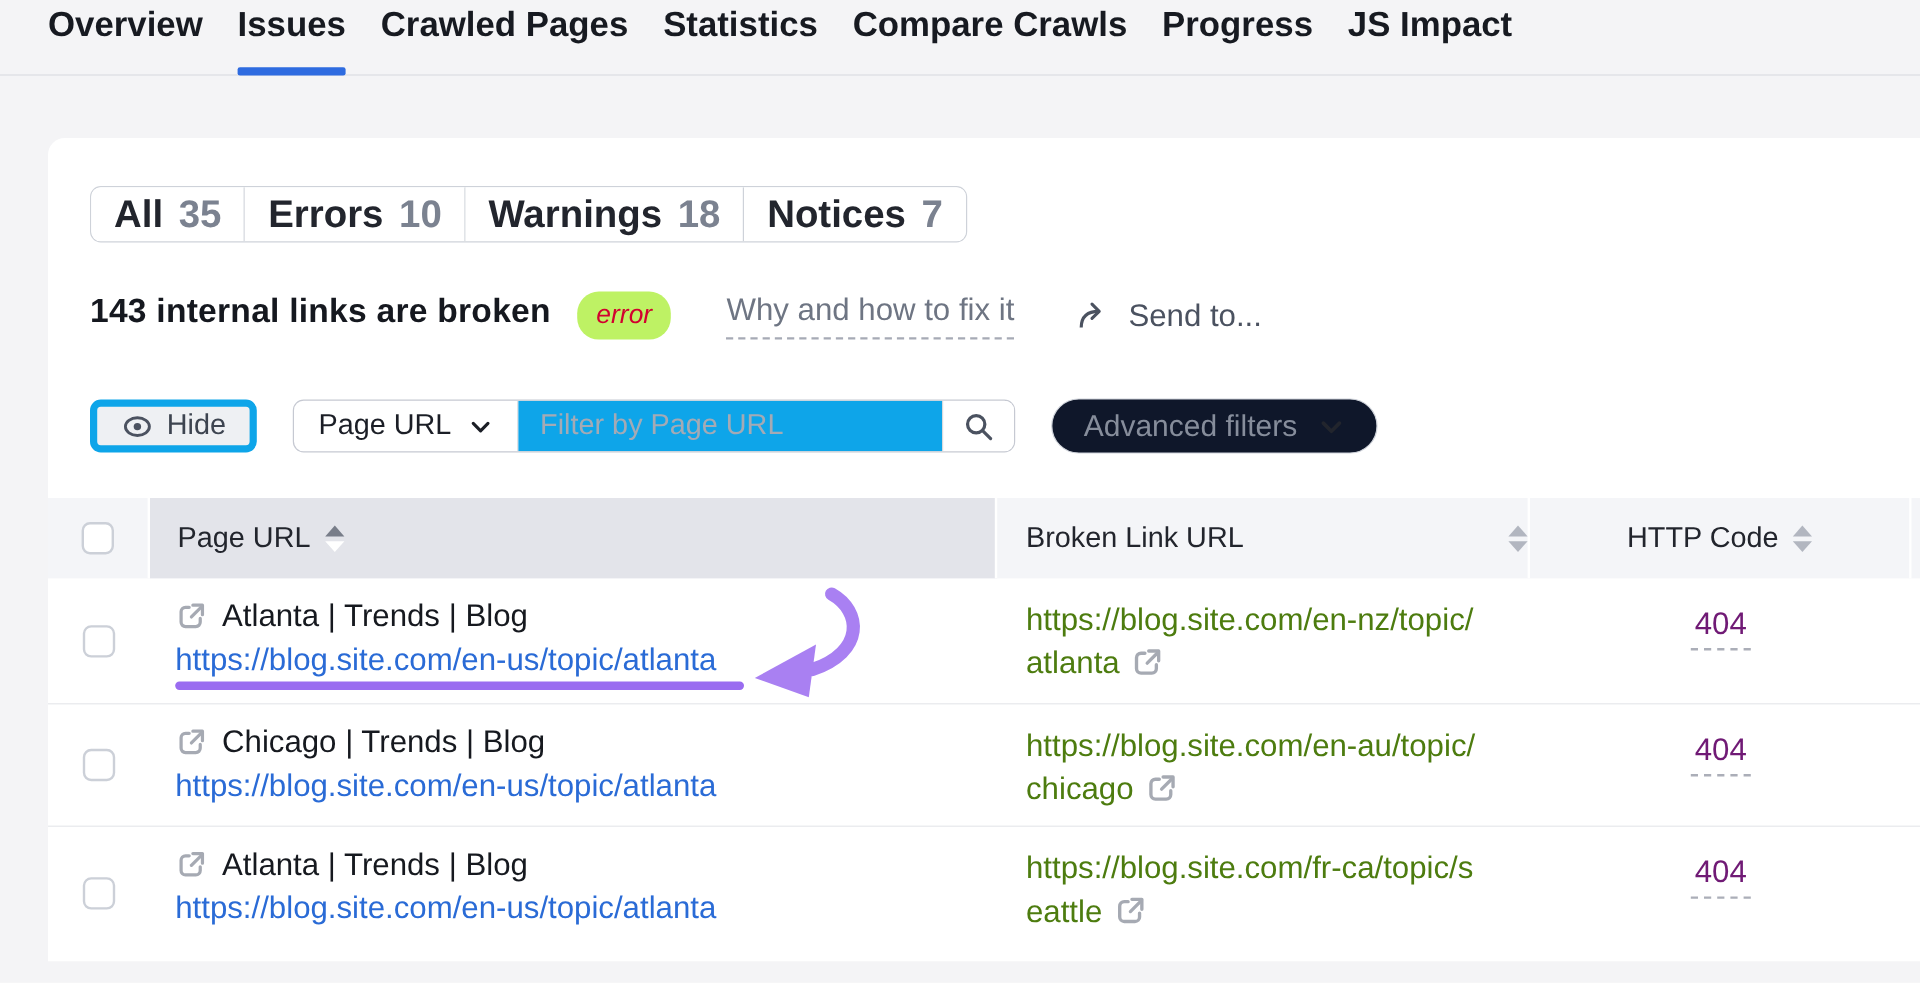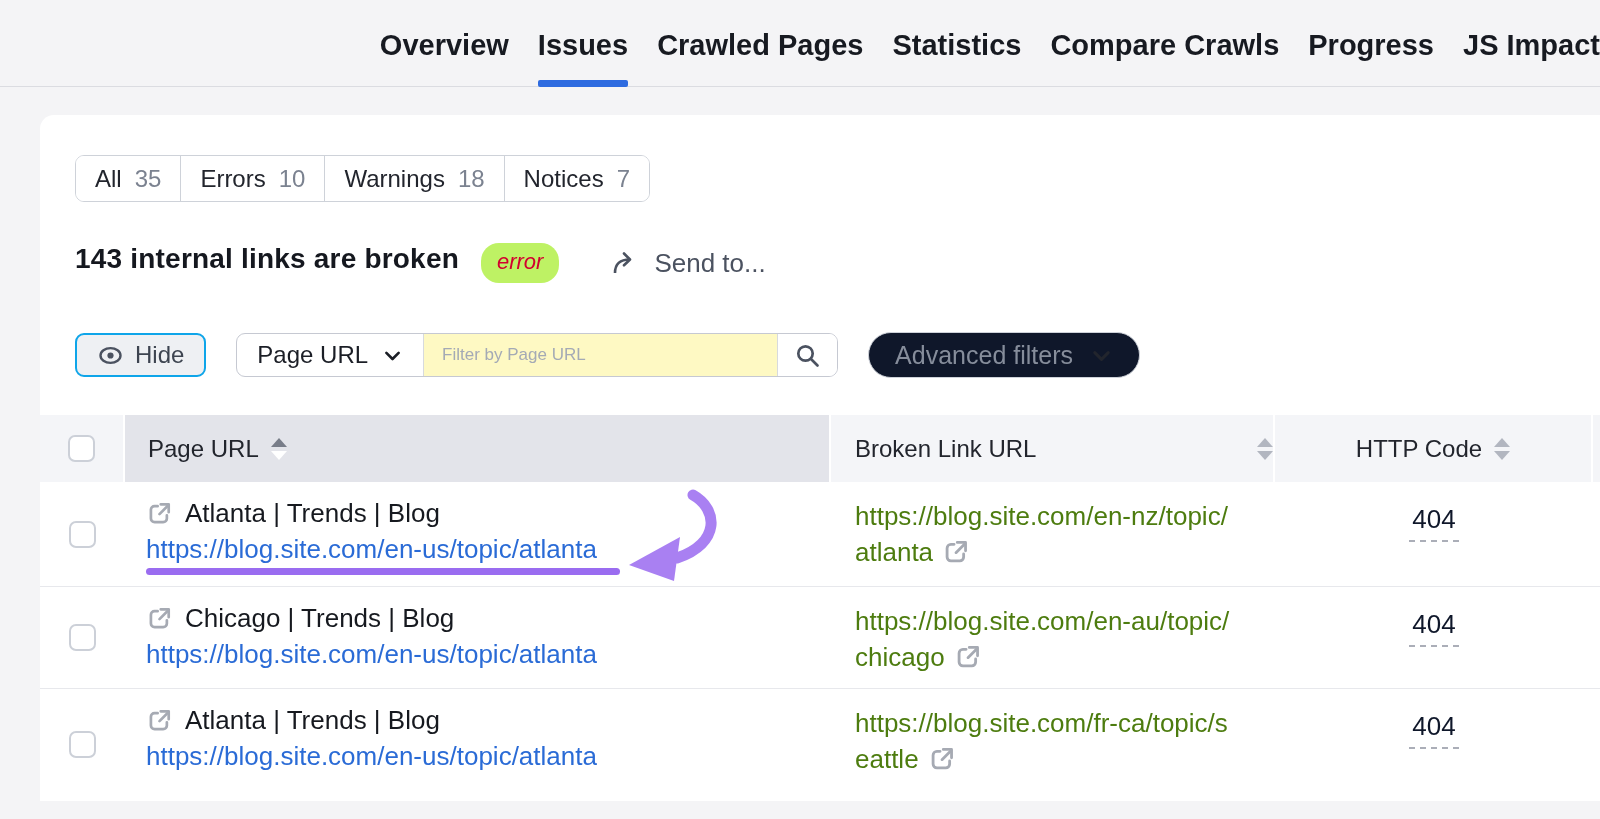--- a/index.html
+++ b/index.html
@@ -7,22 +7,22 @@
   body {
     background:#f4f4f6;
     font-family:"Liberation Sans", sans-serif;
     color:#16191f;
     overflow:hidden;
     position:relative;
   }
 
   
   .topnav {
-    height:87px; background:#f4f4f6; border-bottom:1px solid #dbdce1;
-    display:flex; align-items:flex-end; padding-left:40px; gap:29px;justify-content:flex-end;
+    height:63px; background:#f4f4f6; border-bottom:1px solid #dbdce1;
+    display:flex; align-items:flex-end; padding-left:40px; gap:29px;
   }
   .tab {
     font-size:29px; font-weight:600; color:#171a21;
     padding-bottom:24px; position:relative; cursor:pointer; white-space:nowrap;
   }
   .tab.active::after {
     content:""; position:absolute; left:0; right:0; bottom:-1px;
     height:7px; background:#2e6be0; border-radius:2px;
   }
 
@@ -32,22 +32,23 @@
     background:#ffffff; border-radius:14px 0 0 0; overflow:hidden;
   }
 
   
   .seg {
     position:absolute; left:35px; top:40px; display:inline-flex;
     border:1px solid #ced2d9; border-radius:9px; background:#fff; overflow:hidden;
   }
   .seg-item {
     display:flex; align-items:center; gap:13px; padding:0 19px; height:45px;
-    font-size:24px; color:#22252d; border-right:1px solid #ced2d9; cursor:pointer;
+    font-size:32px; color:#22252d; border-right:1px solid #ced2d9; cursor:pointer;
     background:#fff;
+    font-weight:bold;
   }
   .seg-item:last-child { border-right:none; }
   .seg-count { color:#7b8290; }
 
   
   .issue-row { position:absolute; left:35px; top:128px; display:flex; }
   .issue-title { font-size:28px; font-weight:700; color:#15181f; letter-spacing:.2px; }
   .badge {
     margin-left:22px; font-size:22px; color:#d2012f; background:#bef264;
     padding:6px 16px 8px; border-radius:18px;font-style:italic;
@@ -58,34 +59,34 @@
   }
   .sendto {
     margin-left:52px; display:flex; align-items:center; gap:13px;
     font-size:26px; color:#4b5260; cursor:pointer;
   }
 
   
   .controls { position:absolute; left:35px; top:218px; display:flex; align-items:center; height:44px; }
   .btn-hide {
     display:flex; align-items:center; gap:11px; height:44px;
-    background:#eef0f3; border:2px solid #0ea5e9; border-radius:9px;
+    background:#eef0f3; border:6px solid #0ea5e9; border-radius:9px;
     padding:0 20px; font-size:24px; color:#3d4450; cursor:pointer;
   }
   .filter-group {
     margin-left:30px; display:flex; align-items:stretch; height:44px;
     border:1px solid #c6c9d2; border-radius:9px; background:#fff; overflow:hidden;
   }
   .fg-select {
     display:flex; align-items:center; gap:14px; padding:0 20px;
     font-size:24px; color:#1b1e26; border-right:1px solid #d7dade; cursor:pointer;
   }
   .fg-input {
-    width:353px; border:none; outline:none; font-size:17px; padding:0 18px;
-    color:#1b1e26; font-family:"Liberation Sans", sans-serif; background:#fef9c3;
+    width:353px; border:none; outline:none; font-size:24px; padding:0 18px;
+    color:#1b1e26; font-family:"Liberation Sans", sans-serif; background:#0ea5e9;
   }
   .fg-input::placeholder { color:#a4aab5; }
   .fg-search {
     width:60px; border-left:1px solid #d7dade; display:flex; align-items:center;
     justify-content:center; color:#4b5260; cursor:pointer; background:#fff;
   }
   .btn-advanced {
     margin-left:30px; display:flex; align-items:center; gap:17px; height:46px;
     border:1px solid #ced2d9; border-radius:24px; padding:0 26px;
     font-size:25px; color:#868d9b; cursor:pointer; background:#0f172a;
@@ -123,21 +124,21 @@
   .cell-broken{ width:444px; padding:16px 0 0 24px; font-size:26px; line-height:36px; color:#4d7c0f; }
   .cell-http  { width:318px; display:flex; justify-content:center; padding-top:22px; }
 
   .page-title { display:flex; align-items:center; gap:12px; font-size:26px; color:#16191f; line-height:36px; }
   .page-link  { font-size:26px; color:#2a6bd6; line-height:36px; cursor:pointer; text-decoration:none; display:inline-block; }
 
   .broken-wrap { width:380px; word-break:break-all; }
   .broken-wrap .ext-inline { display:inline-block; vertical-align:-5px; margin-left:9px; }
 
   .code {
-    font-size:26px; color:#0f172a; border-bottom:2px dashed #abaeb8;
+    font-size:26px; color:#701a75; border-bottom:2px dashed #abaeb8;
     padding:0 3px 5px; height:fit-content; cursor:pointer;
   }
 
   .cb {
     appearance:none; -webkit-appearance:none; width:27px; height:27px;
     border:2px solid #ccd0d8; border-radius:7px; background:#fff; cursor:pointer;
   }
 
   .icon { color:#a6aab3; display:inline-flex; }
   .icon-dark { color:#4b5260; display:inline-flex; }
@@ -180,20 +181,21 @@
     </div>
     <div class="seg-item">
       <span>Notices</span>
       <span class="seg-count">7</span>
     </div>
   </div>
 
   <div class="issue-row">
     <h1 class="issue-title">143 internal links are broken</h1>
     <span class="badge">error</span>
+    <span class="help">Why and how to fix it</span>
     <span class="sendto">
       <span class="icon-dark">
         <svg width="30" height="27" viewBox="0 0 30 27" fill="none" stroke="currentColor" stroke-width="2.6">
           <path d="M4 23c0-9.5 5.5-13.5 14.5-13.5"></path>
           <path d="M13 3.5l6 6-6 5.8" stroke-linecap="round" stroke-linejoin="round"></path>
         </svg>
       </span>
       <span>Send to...</span>
     </span>
   </div>

